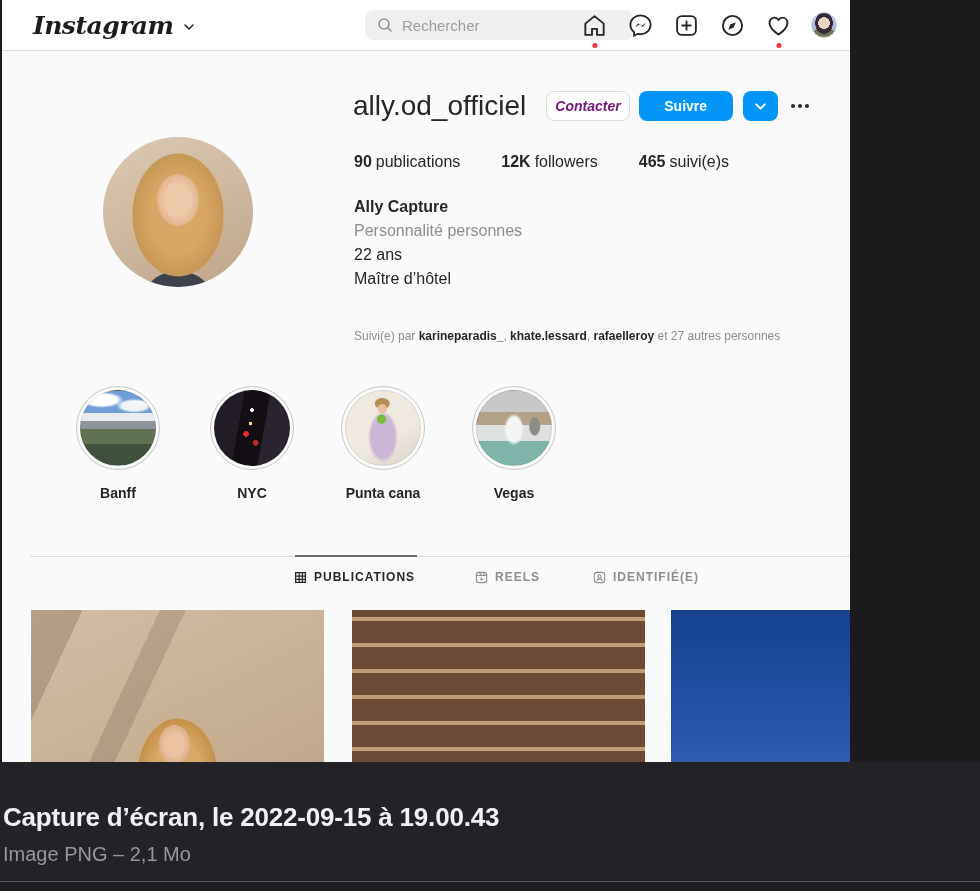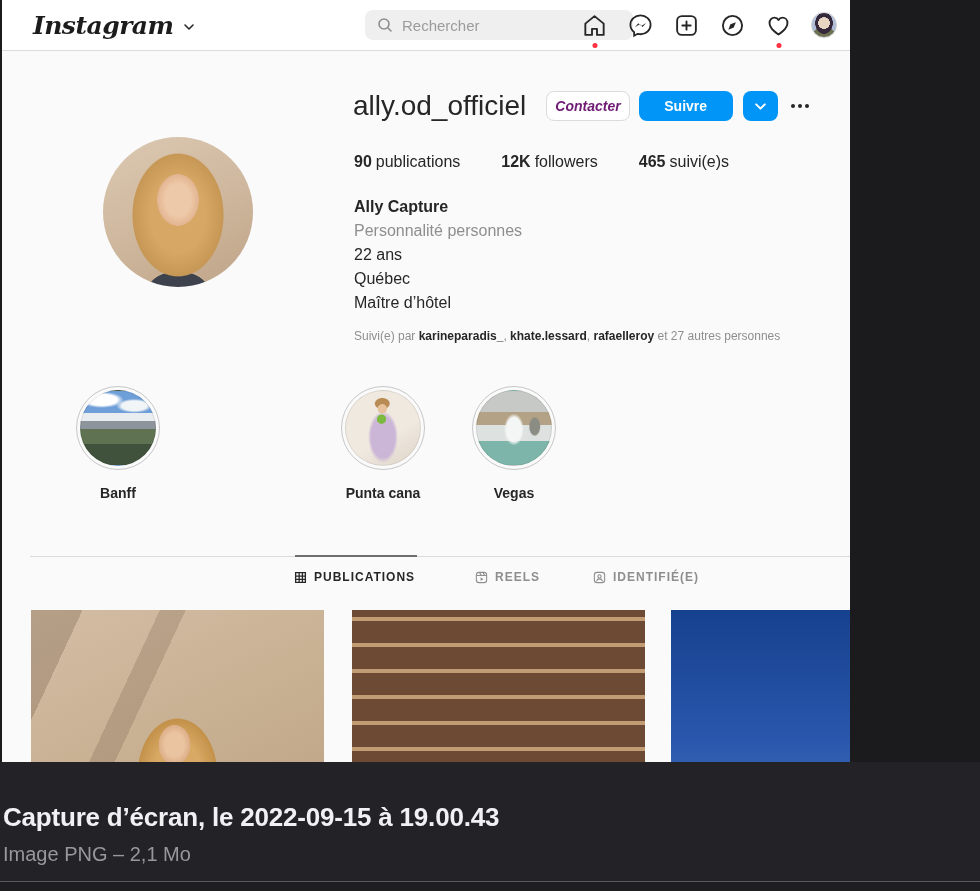--- a/index.html
+++ b/index.html
@@ -198,33 +198,38 @@
     <ul class="stats">
       <li><b>90</b><span>publications</span></li>
       <li><b>12K</b><span>followers</span></li>
       <li><b>465</b><span>suivi(e)s</span></li>
     </ul>
 
     <div class="bio">
       <div class="name">Ally Capture</div>
       <div class="cat">Personnalité personnes</div>
       <div>22 ans</div>
-      <div>Québec</div>
       <div>Maître d’hôtel</div>
     </div>
 
     <div class="followed">
       <span>Suivi(e) par </span><b>karineparadis_</b><span>, </span><b>khate.lessard</b><span>, </span><b>rafaelleroy</b><span> et 27 autres personnes</span>
     </div>
 
     <div class="hl" style="left:61px">
       <div class="hl-ring">
           <div class="hl-img hl-banff"></div>
         </div>
       <div class="hl-label">Banff</div>
+    </div>
+    <div class="hl" style="left:195px">
+      <div class="hl-ring">
+          <div class="hl-img hl-nyc"></div>
+        </div>
+      <div class="hl-label">NYC</div>
     </div>
     <div class="hl" style="left:326px">
       <div class="hl-ring">
           <div class="hl-img hl-punta"></div>
         </div>
       <div class="hl-label">Punta cana</div>
     </div>
     <div class="hl" style="left:457px">
       <div class="hl-ring">
           <div class="hl-img hl-vegas"></div>

